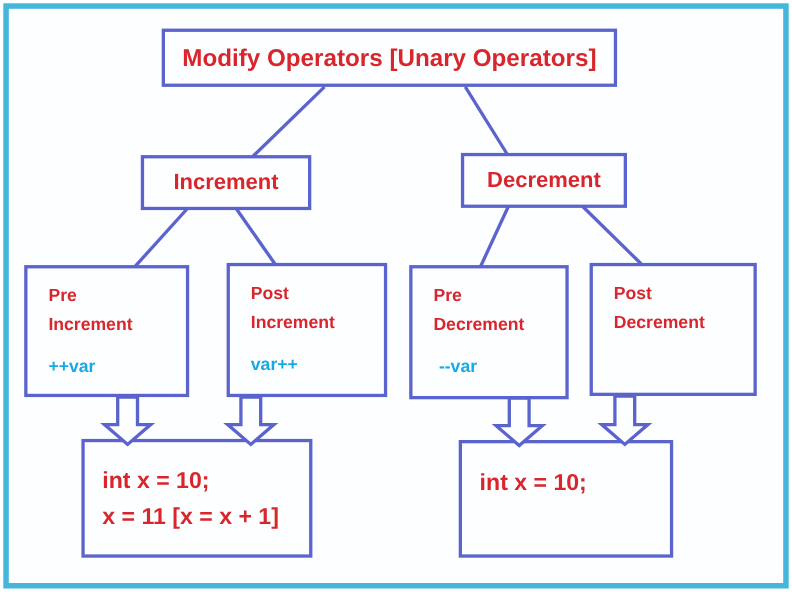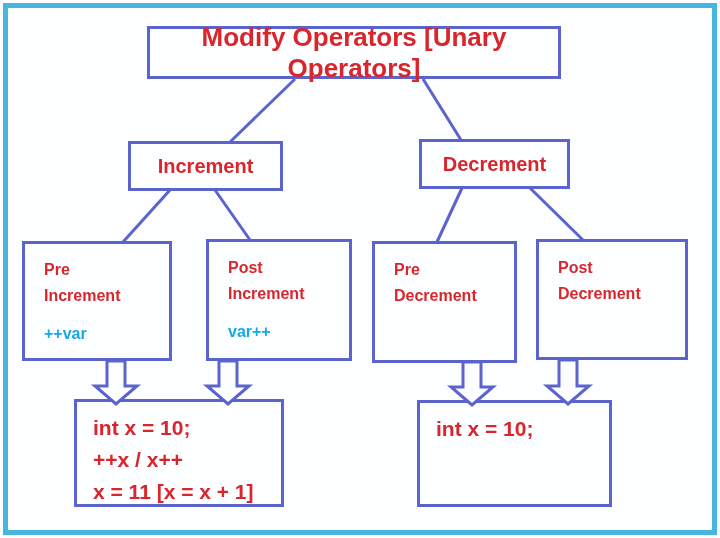--- a/index.html
+++ b/index.html
@@ -27,31 +27,31 @@
     position:absolute;
     box-sizing:border-box;
     border:3px solid var(--box-border);
     background:var(--background);
     color:var(--text-red);
   }
   .center{
     display:flex;align-items:center;justify-content:center;
     text-align:center;
   }
-  .title-box{left:147px;top:26px;width:414px;height:53px;font-size:26px;}
+  .title-box{left:147px;top:26px;width:414px;height:53px;font-size:22px;}
   .inc-box{left:128px;top:141px;width:155px;height:50px;font-size:20px;}
   .dec-box{left:419px;top:139px;width:151px;height:50px;font-size:20px;}
   .leaf{font-size:16px;line-height:26px;padding:13px 4px 0 19px;}
   .pre-inc-box{left:22px;top:241px;width:150px;height:120px;}
   .post-inc-box{left:206px;top:239px;width:146px;height:122px;}
   .pre-dec-box{left:372px;top:241px;width:145px;height:122px;}
   .post-dec-box{left:536px;top:239px;width:152px;height:121px;}
   .syntax{color:var(--text-cyan);margin-top:12px;}
   .syntax.indent{margin-left:5px;}
-  .example{font-size:21px;line-height:32px;padding:10px 4px 0 16px;}
+  .example{font-size:21px;line-height:32px;padding:20px 4px 0 16px;}
   .ex-left-box{left:74px;top:399px;width:210px;height:108px;}
   .ex-right-box{left:417px;top:400px;width:195px;height:107px;}
   .connector-layer{
     position:absolute;inset:0;width:720px;height:538px;
     pointer-events:none;
   }
   .connector{stroke:var(--box-border);stroke-width:3;}
   .arrow{stroke:var(--box-border);stroke-width:3;fill:var(--background);stroke-linejoin:miter;}
 </style>
 </head>
@@ -76,29 +76,29 @@
     <div class="syntax">++var</div>
   </div>
   <div class="box leaf post-inc-box">
     <div>Post</div>
     <div>Increment</div>
     <div class="syntax">var++</div>
   </div>
   <div class="box leaf pre-dec-box">
     <div>Pre</div>
     <div>Decrement</div>
+    <div class="syntax indent">--var</div>
   </div>
   <div class="box leaf post-dec-box">
     <div>Post</div>
     <div>Decrement</div>
   </div>
 
   <div class="box example ex-left-box">
     <div>int x = 10;</div>
-    <div>++x / x++</div>
     <div>x = 11 [x = x + 1]</div>
   </div>
   <div class="box example ex-right-box">
     <div>int x = 10;</div>
   </div>
 
   <svg class="connector-layer" viewBox="0 0 720 538" aria-hidden="true">
     <line class="connector" x1="295" y1="79" x2="230" y2="142"></line>
     <line class="connector" x1="423" y1="79" x2="461" y2="140"></line>
     <line class="connector" x1="170" y1="190" x2="123" y2="242"></line>

